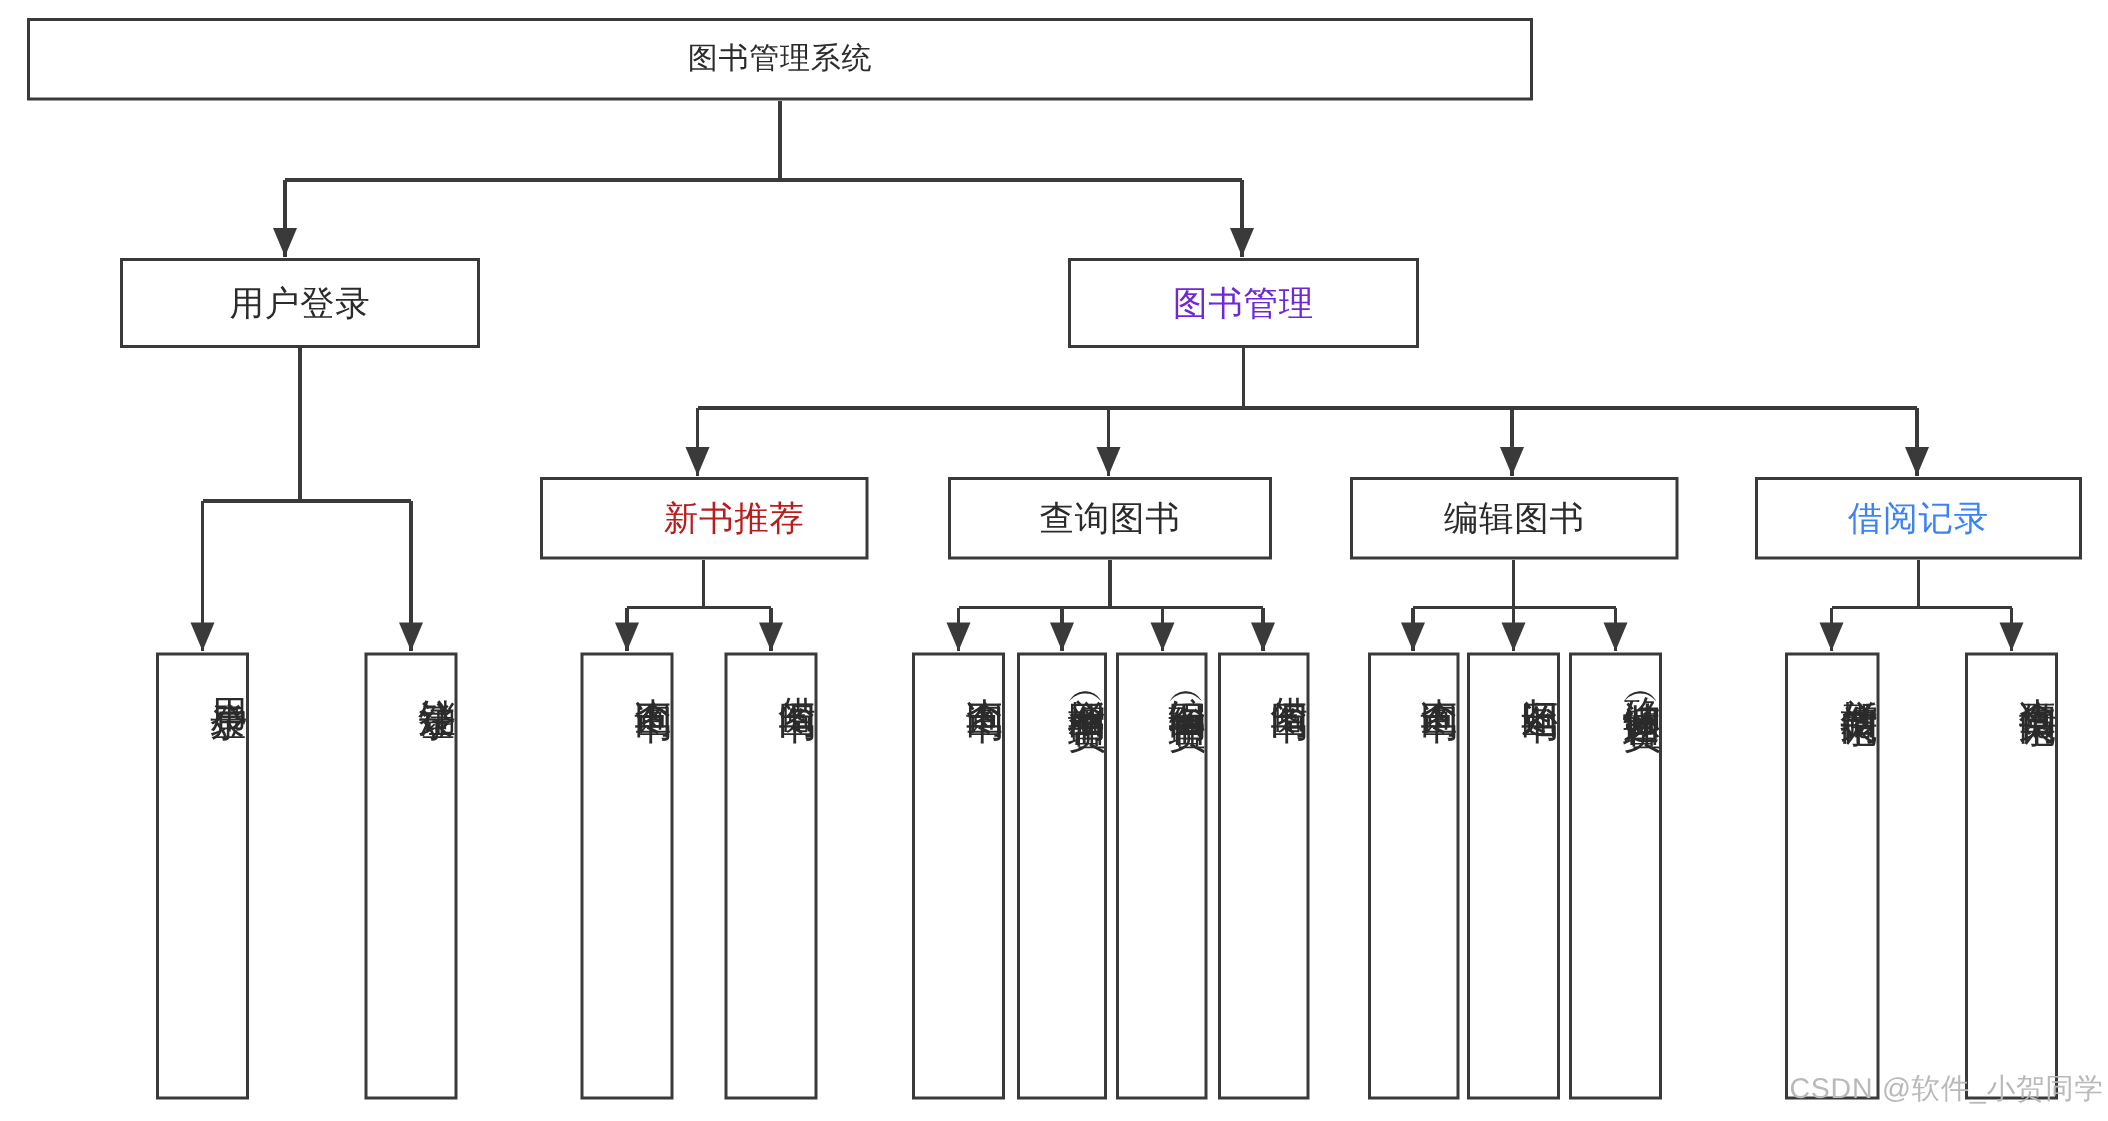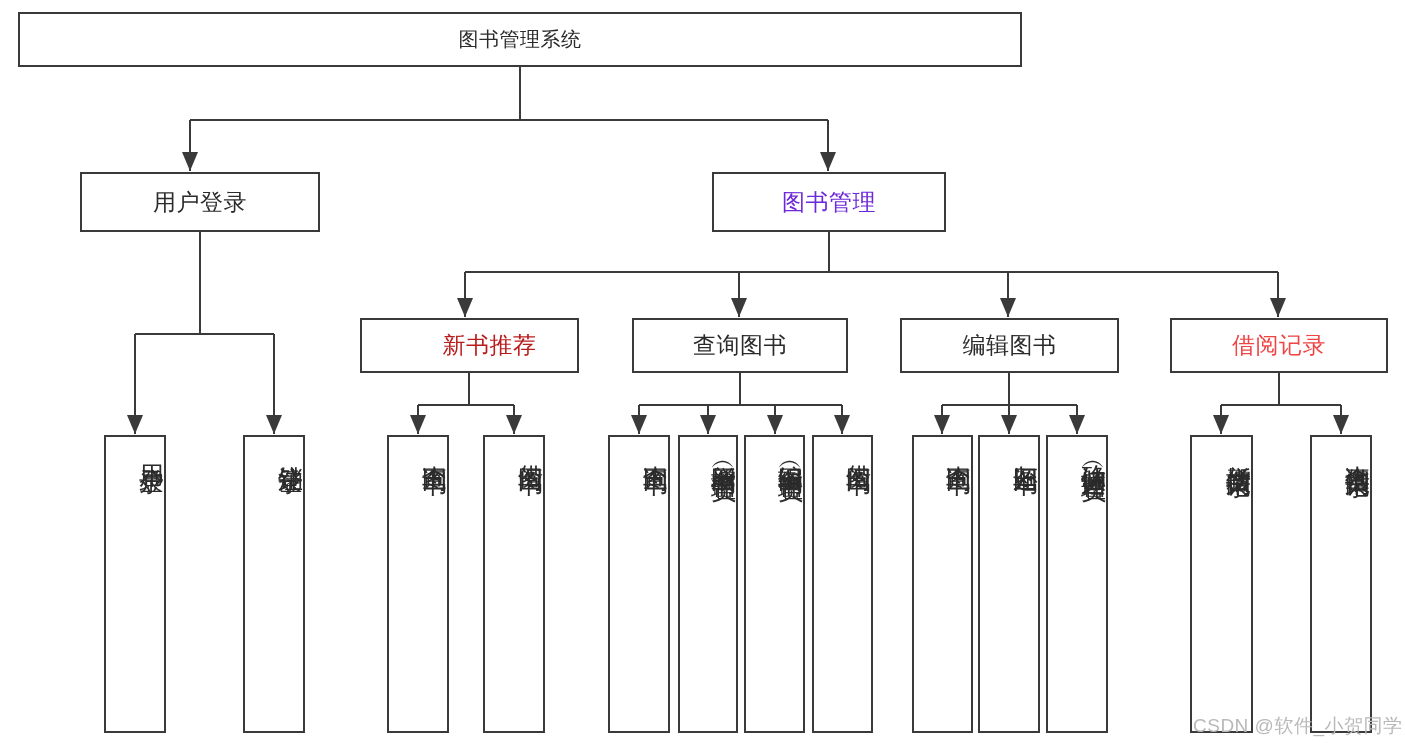--- a/index.html
+++ b/index.html
@@ -141,21 +141,21 @@
       <div class="node horizontal" style="left: 360px; top: 318px; width: 219px; height: 55px; border-color: rgb(58, 58, 58);">
         <span class="node-label" style="color: #b91c1c; margin-left: 40px;">新书推荐</span>
       </div>
       <div class="node horizontal" style="left: 632px; top: 318px; width: 216px; height: 55px; border-color: rgb(58, 58, 58);">
         <span class="node-label" style="color: rgb(43, 43, 43);">查询图书</span>
       </div>
       <div class="node horizontal" style="left: 900px; top: 318px; width: 219px; height: 55px; border-color: rgb(58, 58, 58);">
         <span class="node-label" style="color: rgb(43, 43, 43);">编辑图书</span>
       </div>
       <div class="node horizontal" style="left: 1170px; top: 318px; width: 218px; height: 55px; border-color: rgb(58, 58, 58);">
-        <span class="node-label" style="color: #ef4444;">借阅记录</span>
+        <span class="node-label" style="color: #3b82f6;">借阅记录</span>
       </div>
       <div class="node vertical" style="left: 104px; top: 435px; width: 62px; height: 298px; border-color: rgb(58, 58, 58);">
         <span class="node-label" style="color: rgb(43, 43, 43);">用户登录</span>
       </div>
       <div class="node vertical" style="left: 243px; top: 435px; width: 62px; height: 298px; border-color: rgb(58, 58, 58);">
         <span class="node-label" style="color: rgb(43, 43, 43);">注销登录</span>
       </div>
       <div class="node vertical" style="left: 387px; top: 435px; width: 62px; height: 298px; border-color: rgb(58, 58, 58);">
         <span class="node-label" style="color: rgb(43, 43, 43);">查询图书</span>
       </div>

